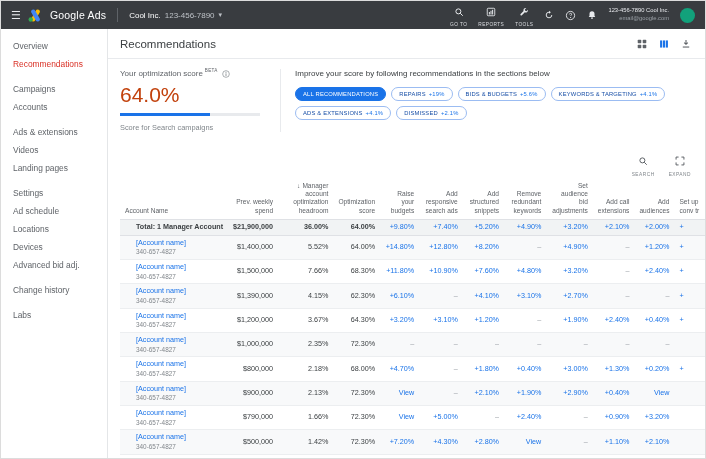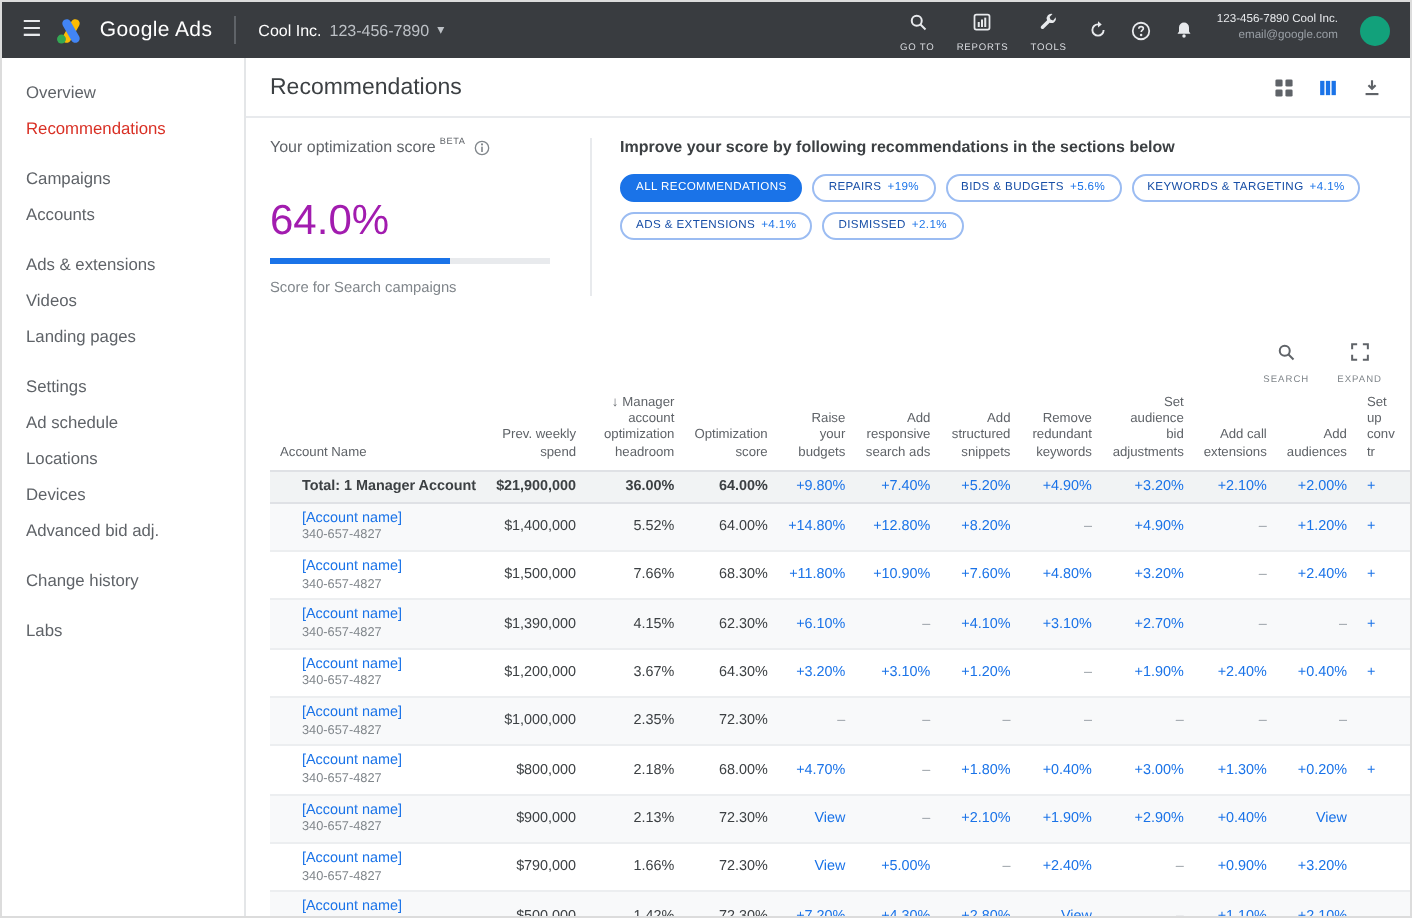--- a/index.html
+++ b/index.html
@@ -21,44 +21,44 @@
   .tb-right { margin-left:auto; display:flex; align-items:center; gap:11px; }
   .tb-action { display:flex; flex-direction:column; align-items:center; gap:1px; cursor:pointer; }
   .tb-action-label { font-size:4.8px; letter-spacing:.4px; color:#dadce0; }
   .tb-icon { display:flex; align-items:center; cursor:pointer; }
   .tb-user { text-align:right; font-size:5.8px; line-height:1.35; color:#e8eaed; }
   .tb-email { color:#9aa0a6; }
   .avatar { width:15px; height:15px; border-radius:50%; background:#12a17b; display:inline-block; cursor:pointer; }
 
   
   .layout { display:flex; height:431px; }
-  .sidebar { width:122px; background:#fff; border-right:1px solid #e4e6e8; padding-top:8px; overflow:hidden; }
+  .sidebar { width:107px; background:#fff; border-right:1px solid #e4e6e8; padding-top:8px; overflow:hidden; }
   .nav-group { margin-bottom:7px; }
   .nav-item { font-size:8.4px; color:#5f6368; padding:4px 12px; cursor:pointer; white-space:nowrap; }
   .nav-item.selected { color:#d93025; }
   .main { flex:1; display:flex; flex-direction:column; overflow:hidden; background:#fff; }
 
   
   .page-header { height:30px; display:flex; align-items:center; padding:0 14px 0 12px; border-bottom:1px solid #e8eaed; }
   .page-title { font-size:11.5px; font-weight:400; color:#3c4043; }
   .header-icons { margin-left:auto; display:flex; align-items:center; gap:12px; }
   .hicon { cursor:pointer; display:flex; }
 
   
   .score-panel { display:flex; padding:10px 12px 12px; }
   .score-left { width:160px; flex:none; padding-right:12px; }
   .score-heading { font-size:8px; color:#5f6368; display:flex; align-items:center; gap:2px; }
   .beta { font-size:4.6px; color:#5f6368; letter-spacing:.3px; position:relative; top:-3px; }
   .info-icon { display:inline-flex; margin-left:2px; cursor:pointer; }
-  .score-value { font-size:21px; color:#a21caf; margin-top:21px; }
+  .score-value { font-size:21px; color:#c2410c; margin-top:5px; }
   .score-bar { width:140px; height:3px; background:#e8eaed; margin-top:6px; }
   .score-bar-fill { height:100%; background:#1a73e8; }
   .score-caption { font-size:7.4px; color:#80868b; margin-top:7px; }
   .score-right { flex:1; border-left:1px solid #e8eaed; padding-left:14px; }
-  .improve-text { font-size:8px; color:#3c4043; margin-bottom:9px;font-weight:bold; }
+  .improve-text { font-size:8px; color:#3c4043; margin-bottom:9px; }
   .chips { display:flex; flex-wrap:wrap; gap:5px; }
   .chip { display:inline-flex; gap:3px; align-items:center; white-space:nowrap; font-size:5.8px;
     letter-spacing:.2px; padding:3px 7px; border-radius:9px; border:1px solid #9bbcf2; color:#174ea6;
     background:#fff; cursor:pointer; }
   .chip-delta { color:#1a73e8; }
   .chip-selected { background:#1a73e8; border-color:#1a73e8; color:#fff; }
 
   
   .table-tools { display:flex; justify-content:flex-end; gap:14px; padding:8px 14px 2px; }
   .tool { display:flex; flex-direction:column; align-items:center; gap:2px; cursor:pointer; }

